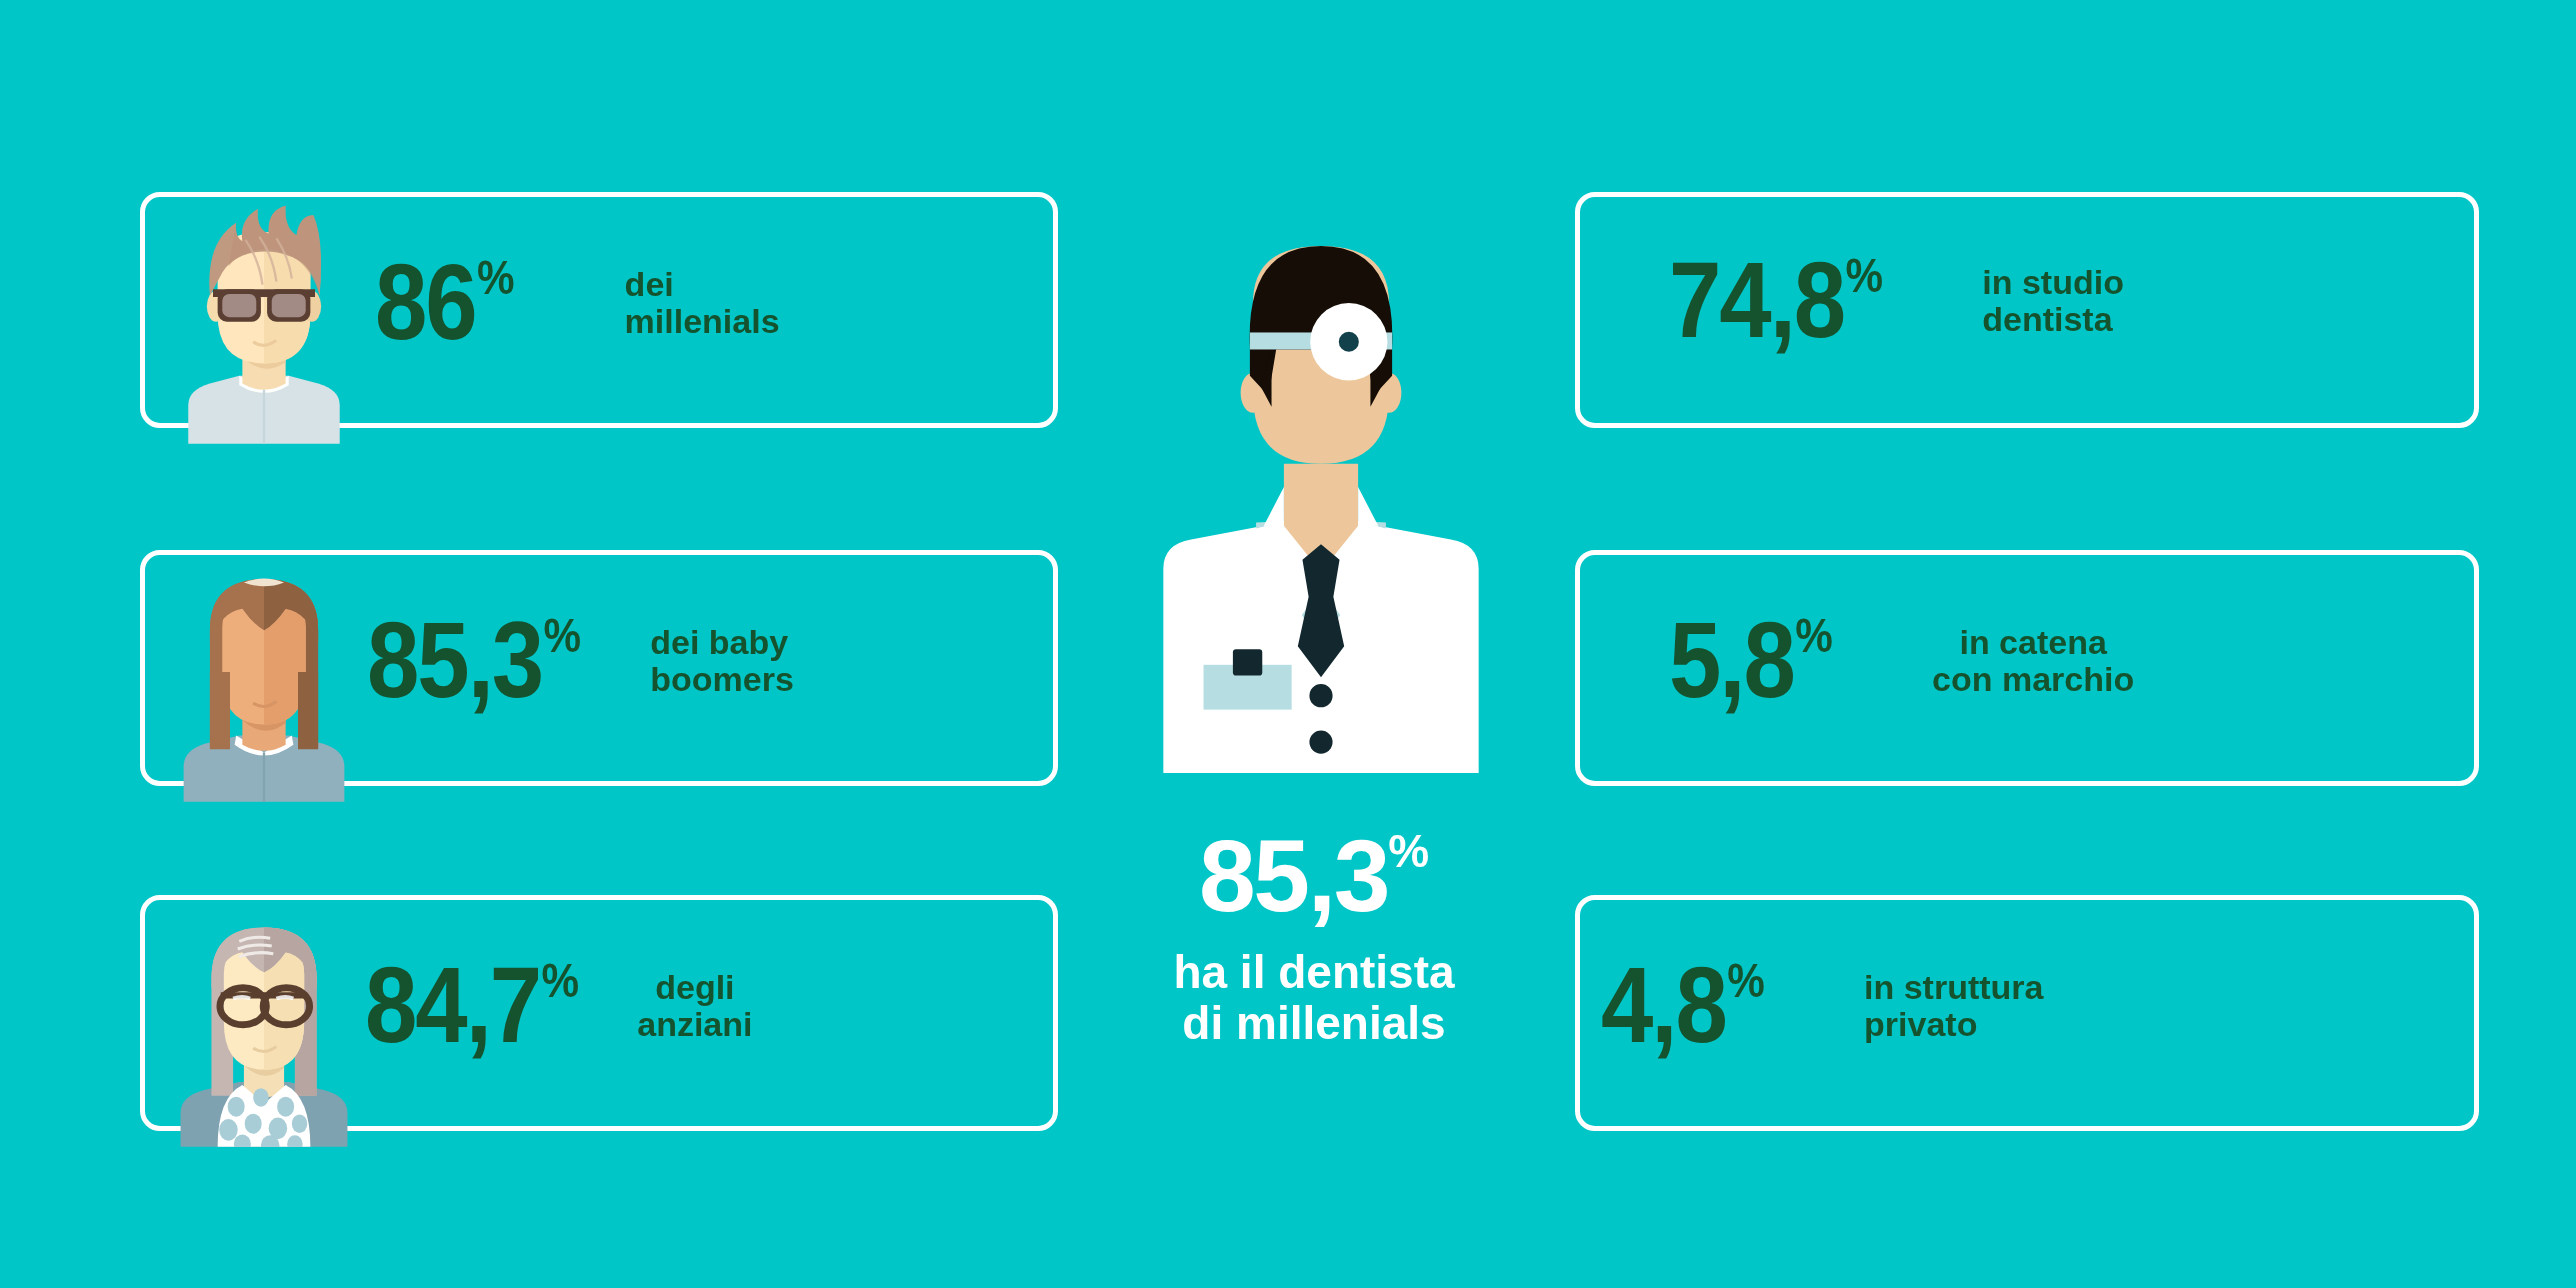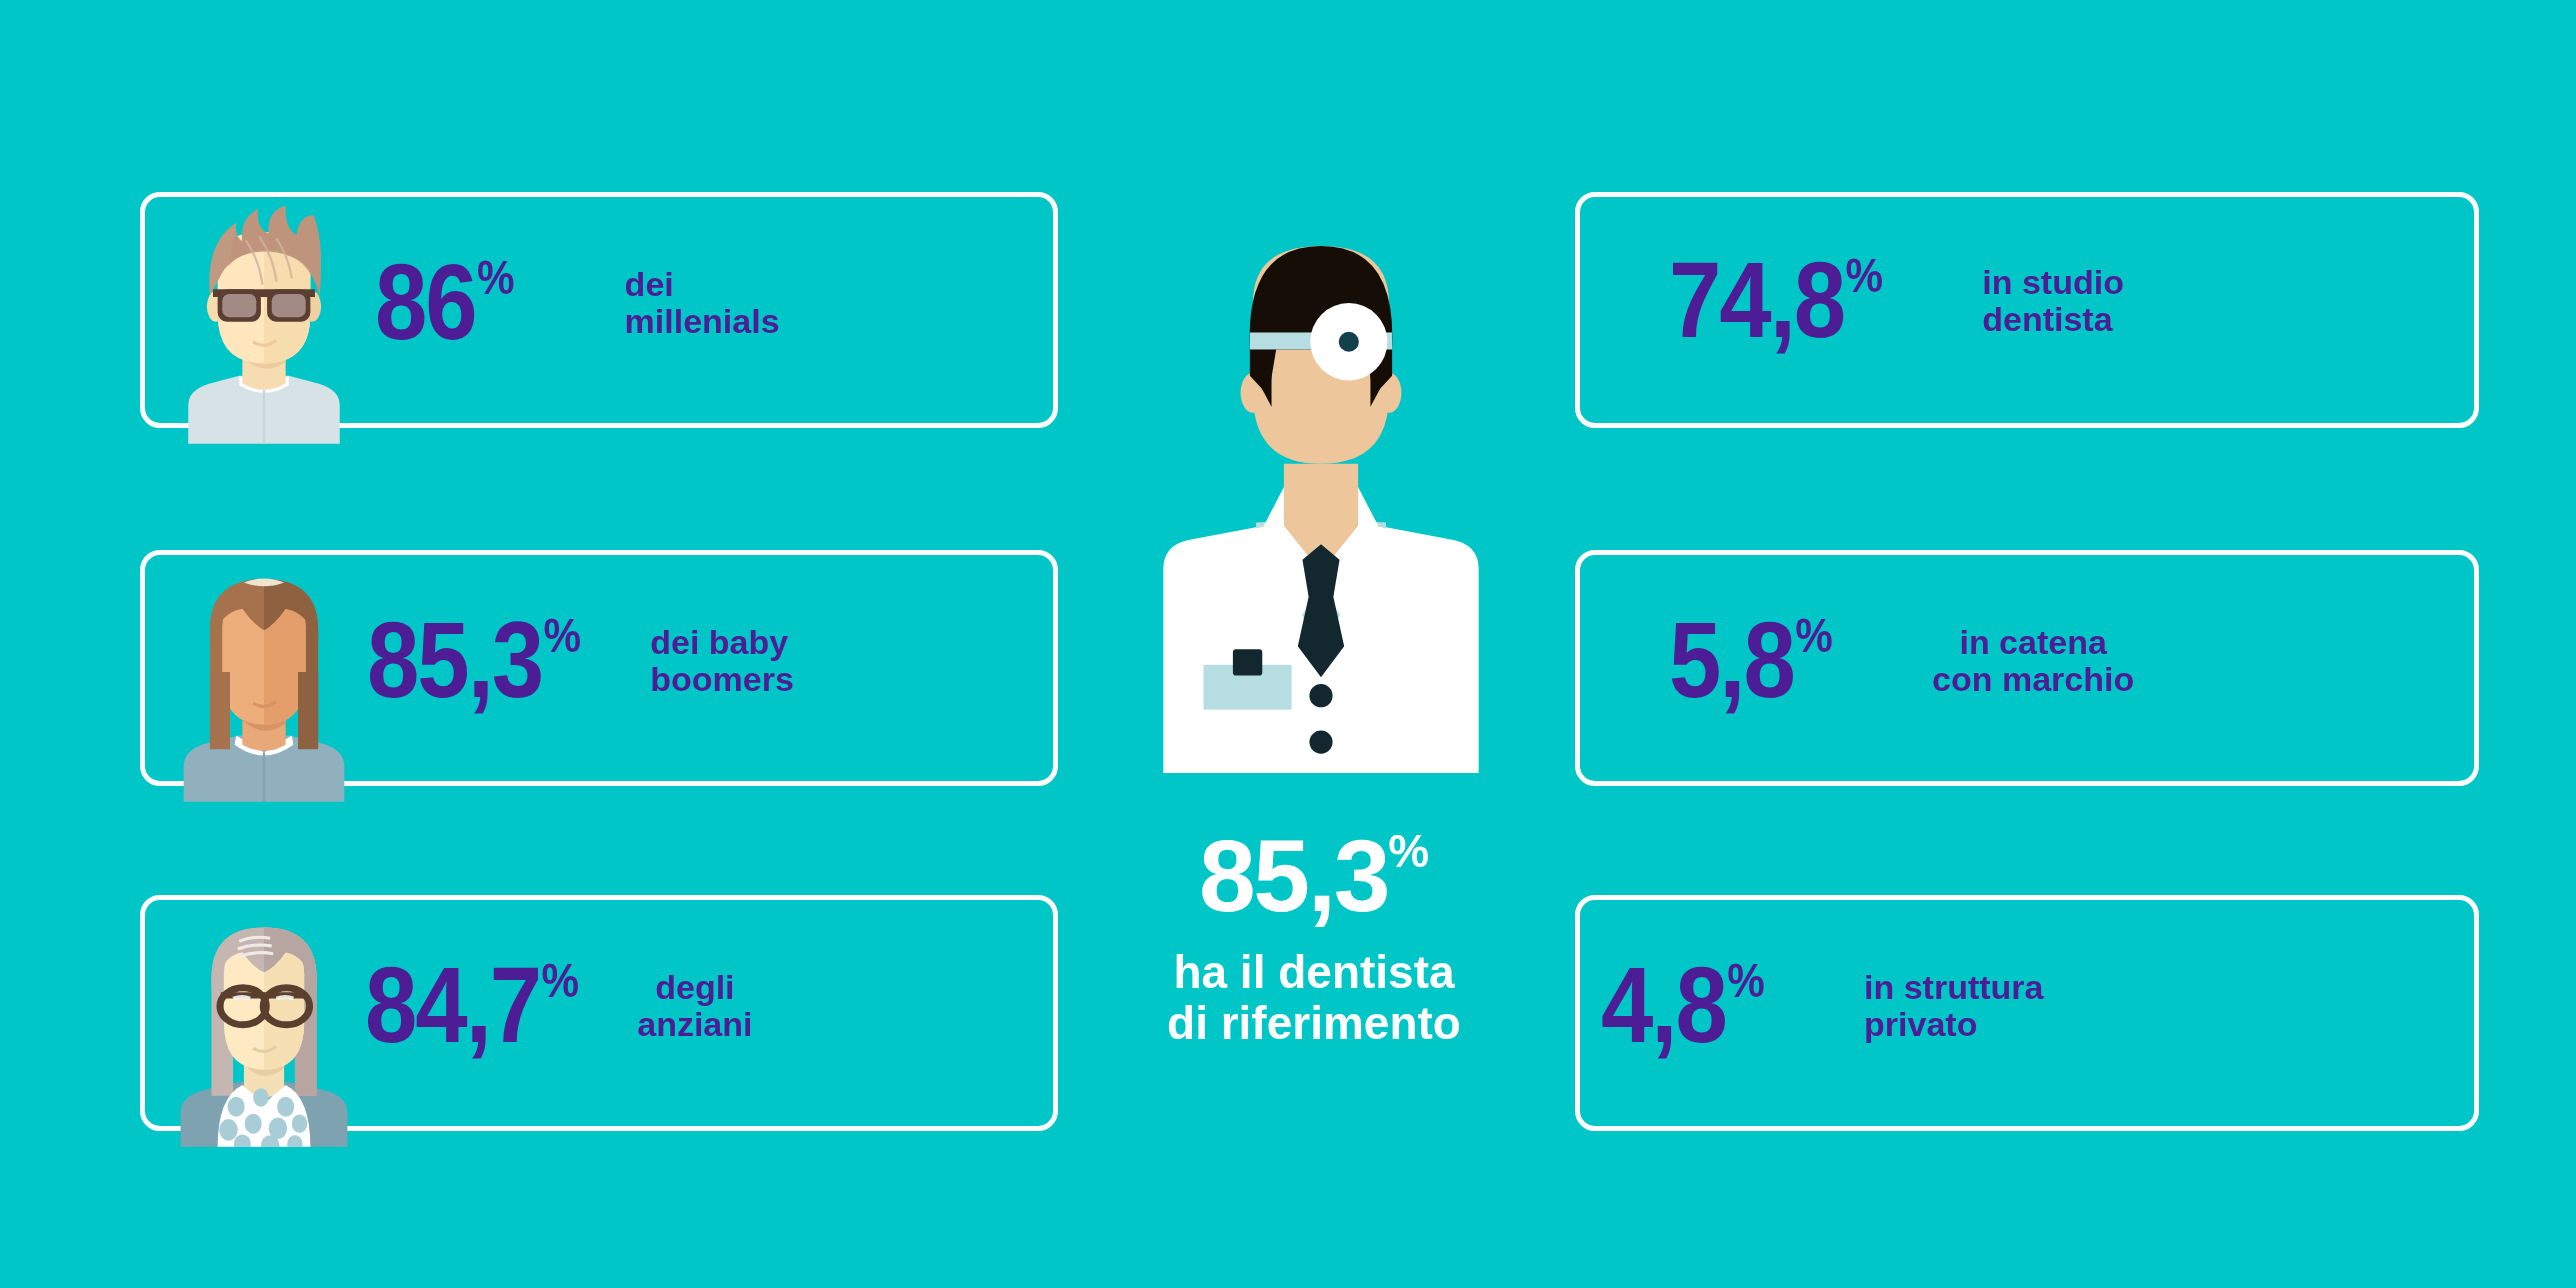--- a/index.html
+++ b/index.html
@@ -22,21 +22,21 @@
   .card-right{left:1575px;width:904px;height:236px;}
   .row1{top:192px;}
   .row2{top:550px;}
   .row3{top:895px;}
 
   
   .stat{
     position:absolute;
     display:flex;align-items:center;
     white-space:nowrap;
-    color:#4c1d95;
+    color:#14532d;
   }
   .pct{
     display:flex;align-items:flex-start;
     font-weight:700;
     font-size:107px;
     line-height:1;
     letter-spacing:-2.3px;
     transform:scaleX(.88);
     transform-origin:left center;
   }
@@ -313,17 +313,17 @@
     <span class="lbl">in struttura
 privato</span>
   </div>
 
   <div class="center-stat">
     <div class="cpct">
       <span>85,3</span>
         <span class="sym">%</span>
     </div>
     <div class="clbl">ha il dentista
-di riferimento</div>
+di millenials</div>
   </div>
 
 </div>
 
 
 </body></html>

